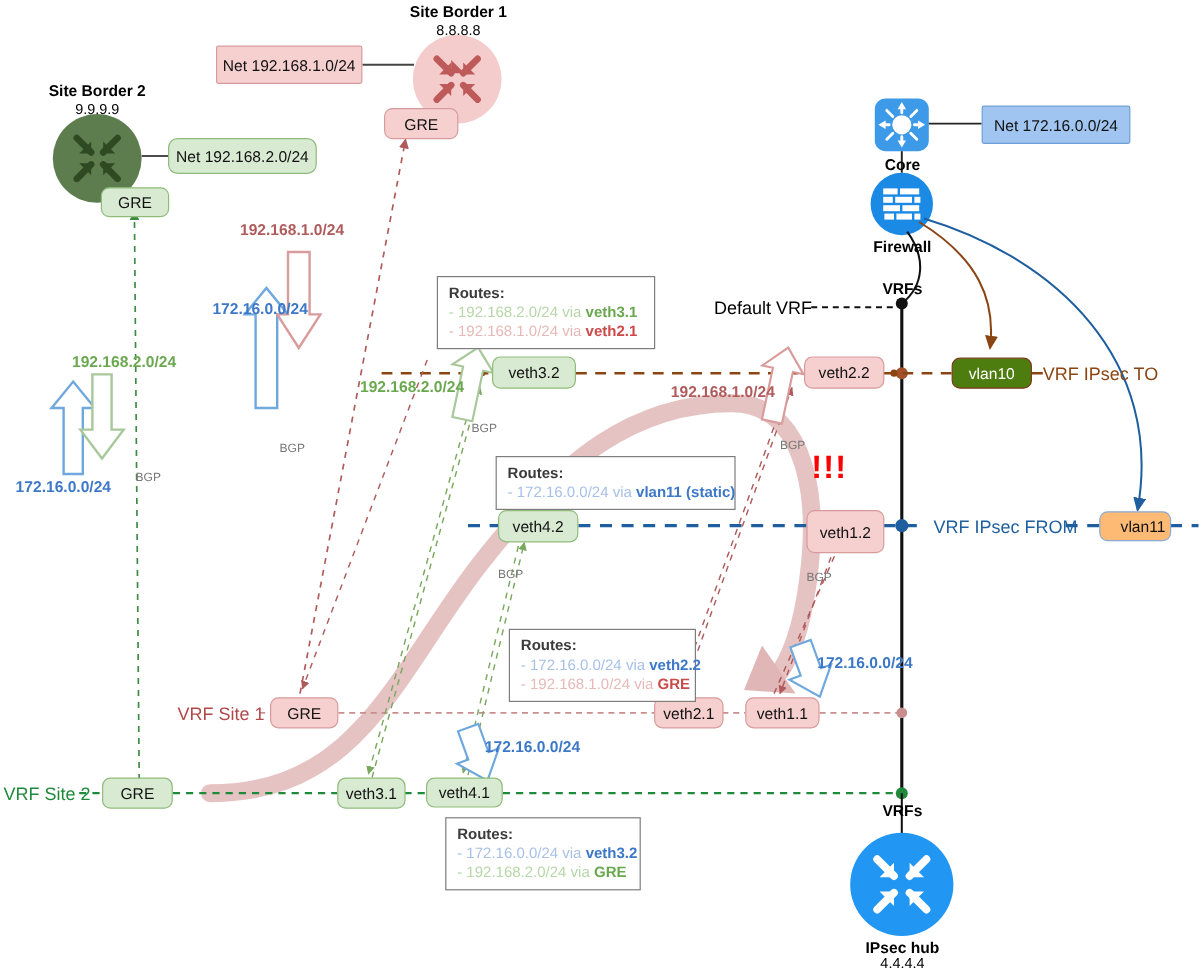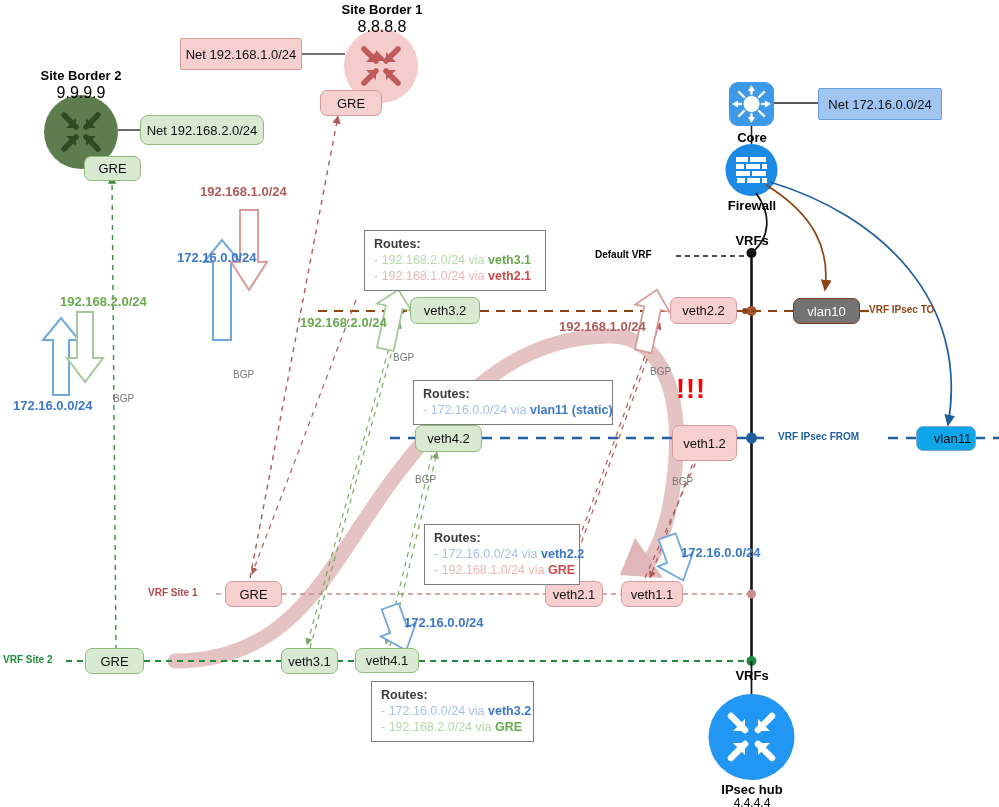--- a/index.html
+++ b/index.html
@@ -4,45 +4,45 @@
 <style>
   html,body{margin:0;padding:0;background:#ffffff;}
   body{width:999px;height:807px;font-family:"Liberation Sans",sans-serif;}
   #stage{position:relative;width:999px;height:807px;overflow:hidden;background:#fff;}
   svg.layer{position:absolute;left:0;top:0;width:999px;height:807px;pointer-events:none;}
 
   .node{position:absolute;box-sizing:border-box;display:flex;align-items:center;justify-content:center;
         font-size:13px;color:#111;border-radius:7px;white-space:nowrap;}
   .n-green{background:#d9ead3;border:1.4px solid #8fbc7a;}
   .n-red{background:#f6cfcf;border:1.4px solid #d79b9b;}
-  .n-blue{background:#0ea5e9;border:1.4px solid #8aa9d6;padding-left:13px;}
+  .n-blue{background:#fdba74;border:1.4px solid #8aa9d6;padding-left:13px;}
   .n-netblue{background:#9fc5f0;border:1.4px solid #6d9ed8;border-radius:2px;}
   .n-netgreen{background:#d9ead3;border:1.4px solid #8fbc7a;border-radius:8px;}
   .n-netred{background:#f6cfcf;border:1.4px solid #d79b9b;border-radius:2px;}
-  .n-brown{background:#737373;border:1.4px solid #7d3d1f;color:#fff;}
+  .n-brown{background:#4d7c0f;border:1.4px solid #7d3d1f;color:#fff;}
 
   .lbl{position:absolute;white-space:nowrap;font-size:12.5px;color:#222;}
   .lbl-bold{font-weight:bold;}
   .lbl-title{font-weight:bold;font-size:13px;color:#000;text-align:center;}
-  .lbl-ip{font-size:16px;color:#000;text-align:center;}
+  .lbl-ip{font-size:12px;color:#000;text-align:center;}
   .bgp{position:absolute;font-size:10px;color:#777;}
 
   .routes-box{position:absolute;box-sizing:border-box;background:#fff;border:1.2px solid #7d7d7d;
               padding:5px 9px 6px 9px;font-size:12.5px;line-height:16px;}
   .routes-box .rt-title{font-weight:bold;color:#3b3b3b;}
   .rt-line{white-space:nowrap;}
   .rt-g{color:#b7d7a8;}
   .rt-g b{color:#6aa84f;}
   .rt-r{color:#e6b8b7;}
   .rt-r b{color:#cc4a4a;}
   .rt-b{color:#a7c0e8;text-align:center;}
   .rt-b b{color:#3d78c8;}
   .bang{position:absolute;color:#ff0000;font-weight:bold;font-size:27px;letter-spacing:1px;
         font-family:"Liberation Sans",sans-serif;}
-  .vrflbl{position:absolute;font-weight:bold;font-size:10px;white-space:nowrap;}
+  .vrflbl{position:absolute;font-weight:normal;font-size:15px;white-space:nowrap;}
 </style>
 </head>
 <body>
 
 <div id="stage">
 
   <svg class="layer" viewBox="0 0 999 807">
     <defs>
       <marker id="ar-green" markerWidth="7" markerHeight="7" refX="5.5" refY="3" orient="auto">
         <path d="M0,0 L6,3 L0,6 z" fill="#3d8b40"></path>

